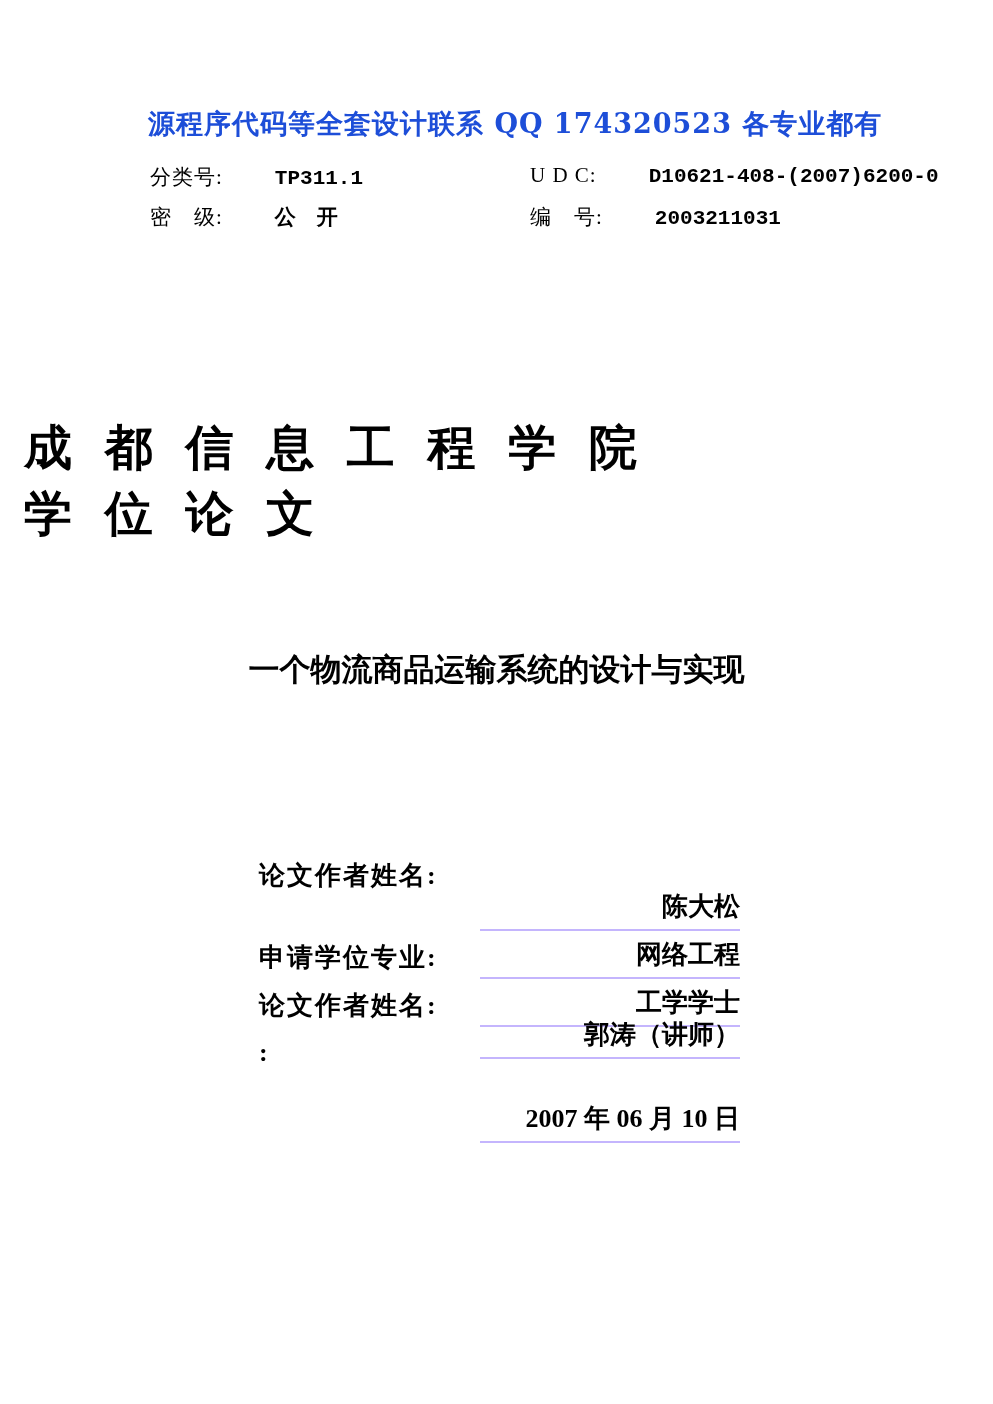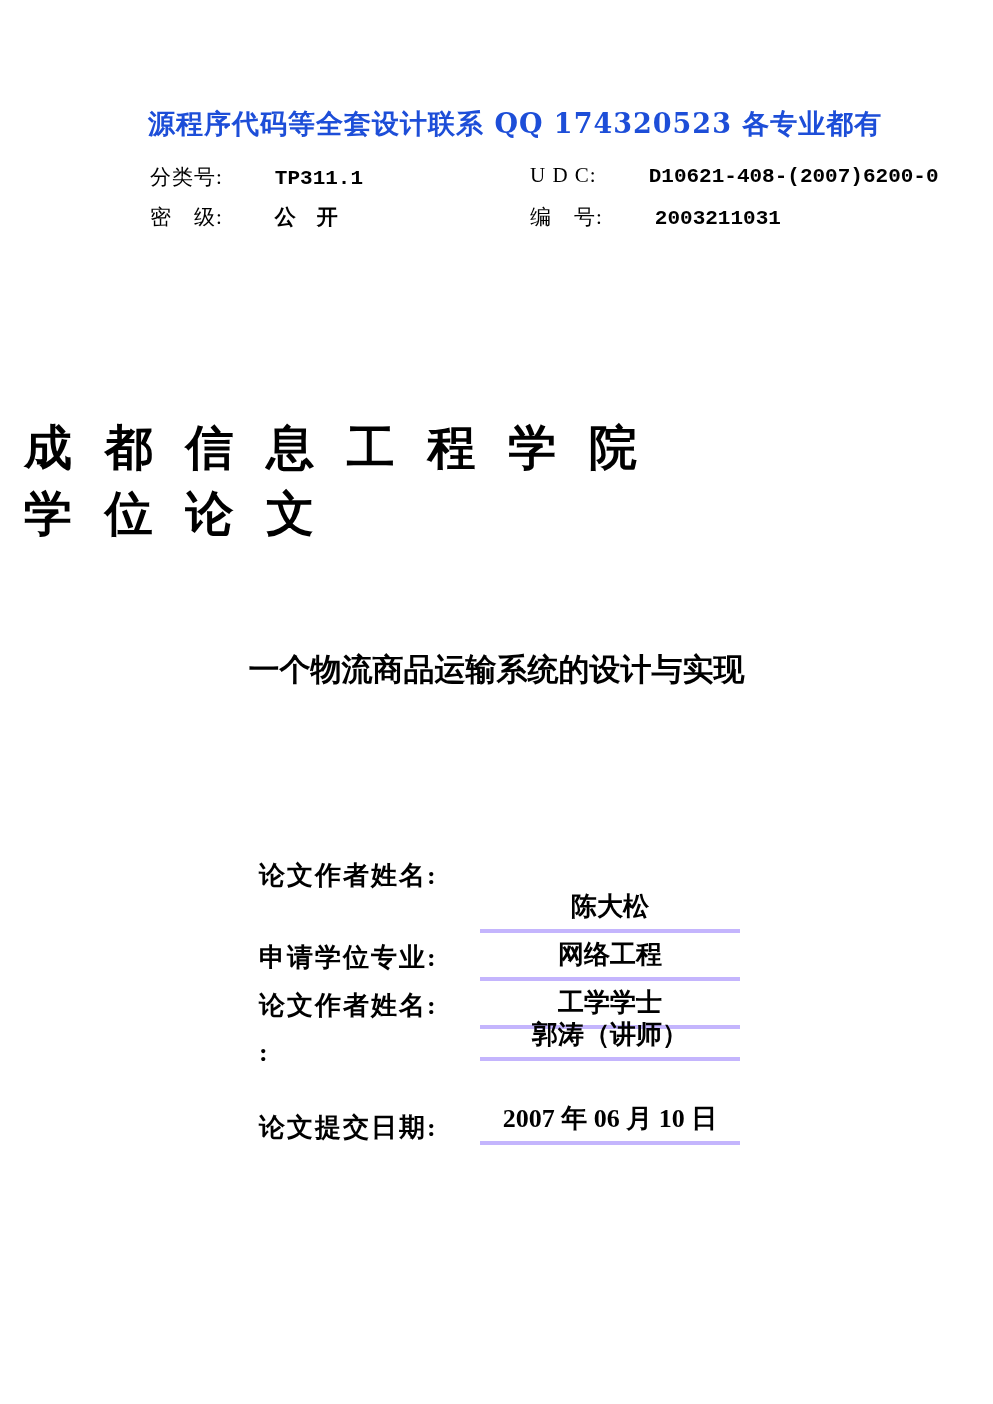--- a/index.html
+++ b/index.html
@@ -73,24 +73,24 @@
     font-size: 26px;
     font-weight: bold;
     letter-spacing: 2px;
     line-height: 1.3;
     font-family: "Liberation Serif", serif;
   }
   .form-value {
     position: absolute;
     left: 480px;
     width: 260px;
-    text-align: center;
+    text-align: right;
     font-size: 26px;
     font-weight: bold;
-    border-bottom: 4px solid #c4b5fd;
+    border-bottom: 2px solid #c4b5fd;
     padding-bottom: 5px;
     white-space: nowrap;
     font-family: "Liberation Serif", serif;
     line-height: 1.3;
   }
 </style>
 </head>
 <body>
 
 <div class="page">
@@ -129,16 +129,15 @@
   <div class="form-value" style="top:938px">网络工程</div>
 
   <div class="form-label" style="top:989px">论文作者姓名:</div>
   <div class="form-value" style="top:986px">工学学士</div>
 
   <div class="form-label" style="top:1036px">
     <div>:</div>
   </div>
   <div class="form-value" style="top:1018px">郭涛（讲师）</div>
 
-  <div class="form-label" style="top:1111px">论文提交日期:</div>
   <div class="form-value" style="top:1102px">2007 年 06 月 10 日</div>
 
 </div>
 
 </body></html>

